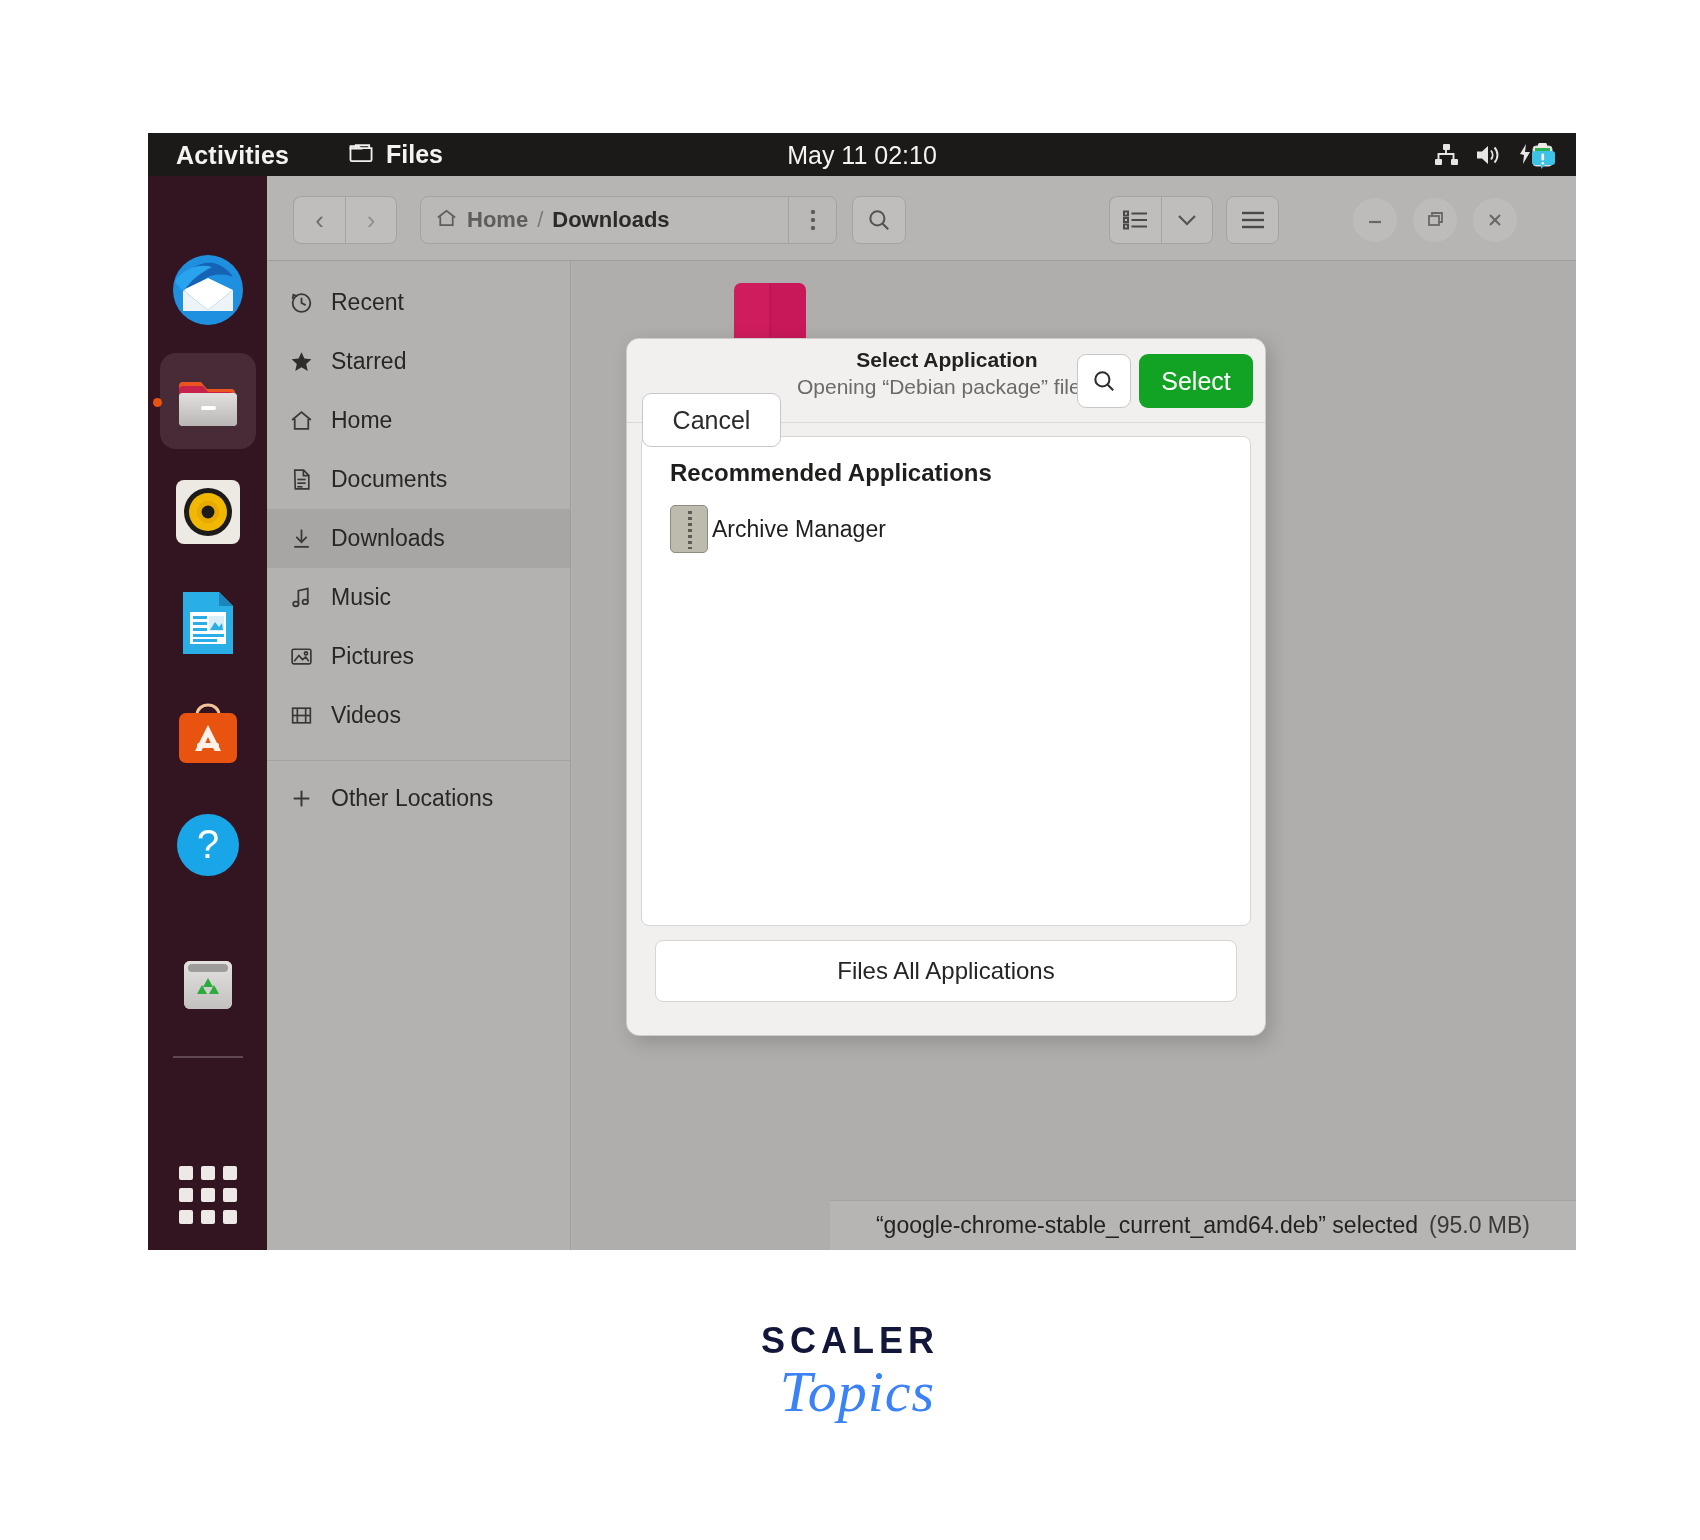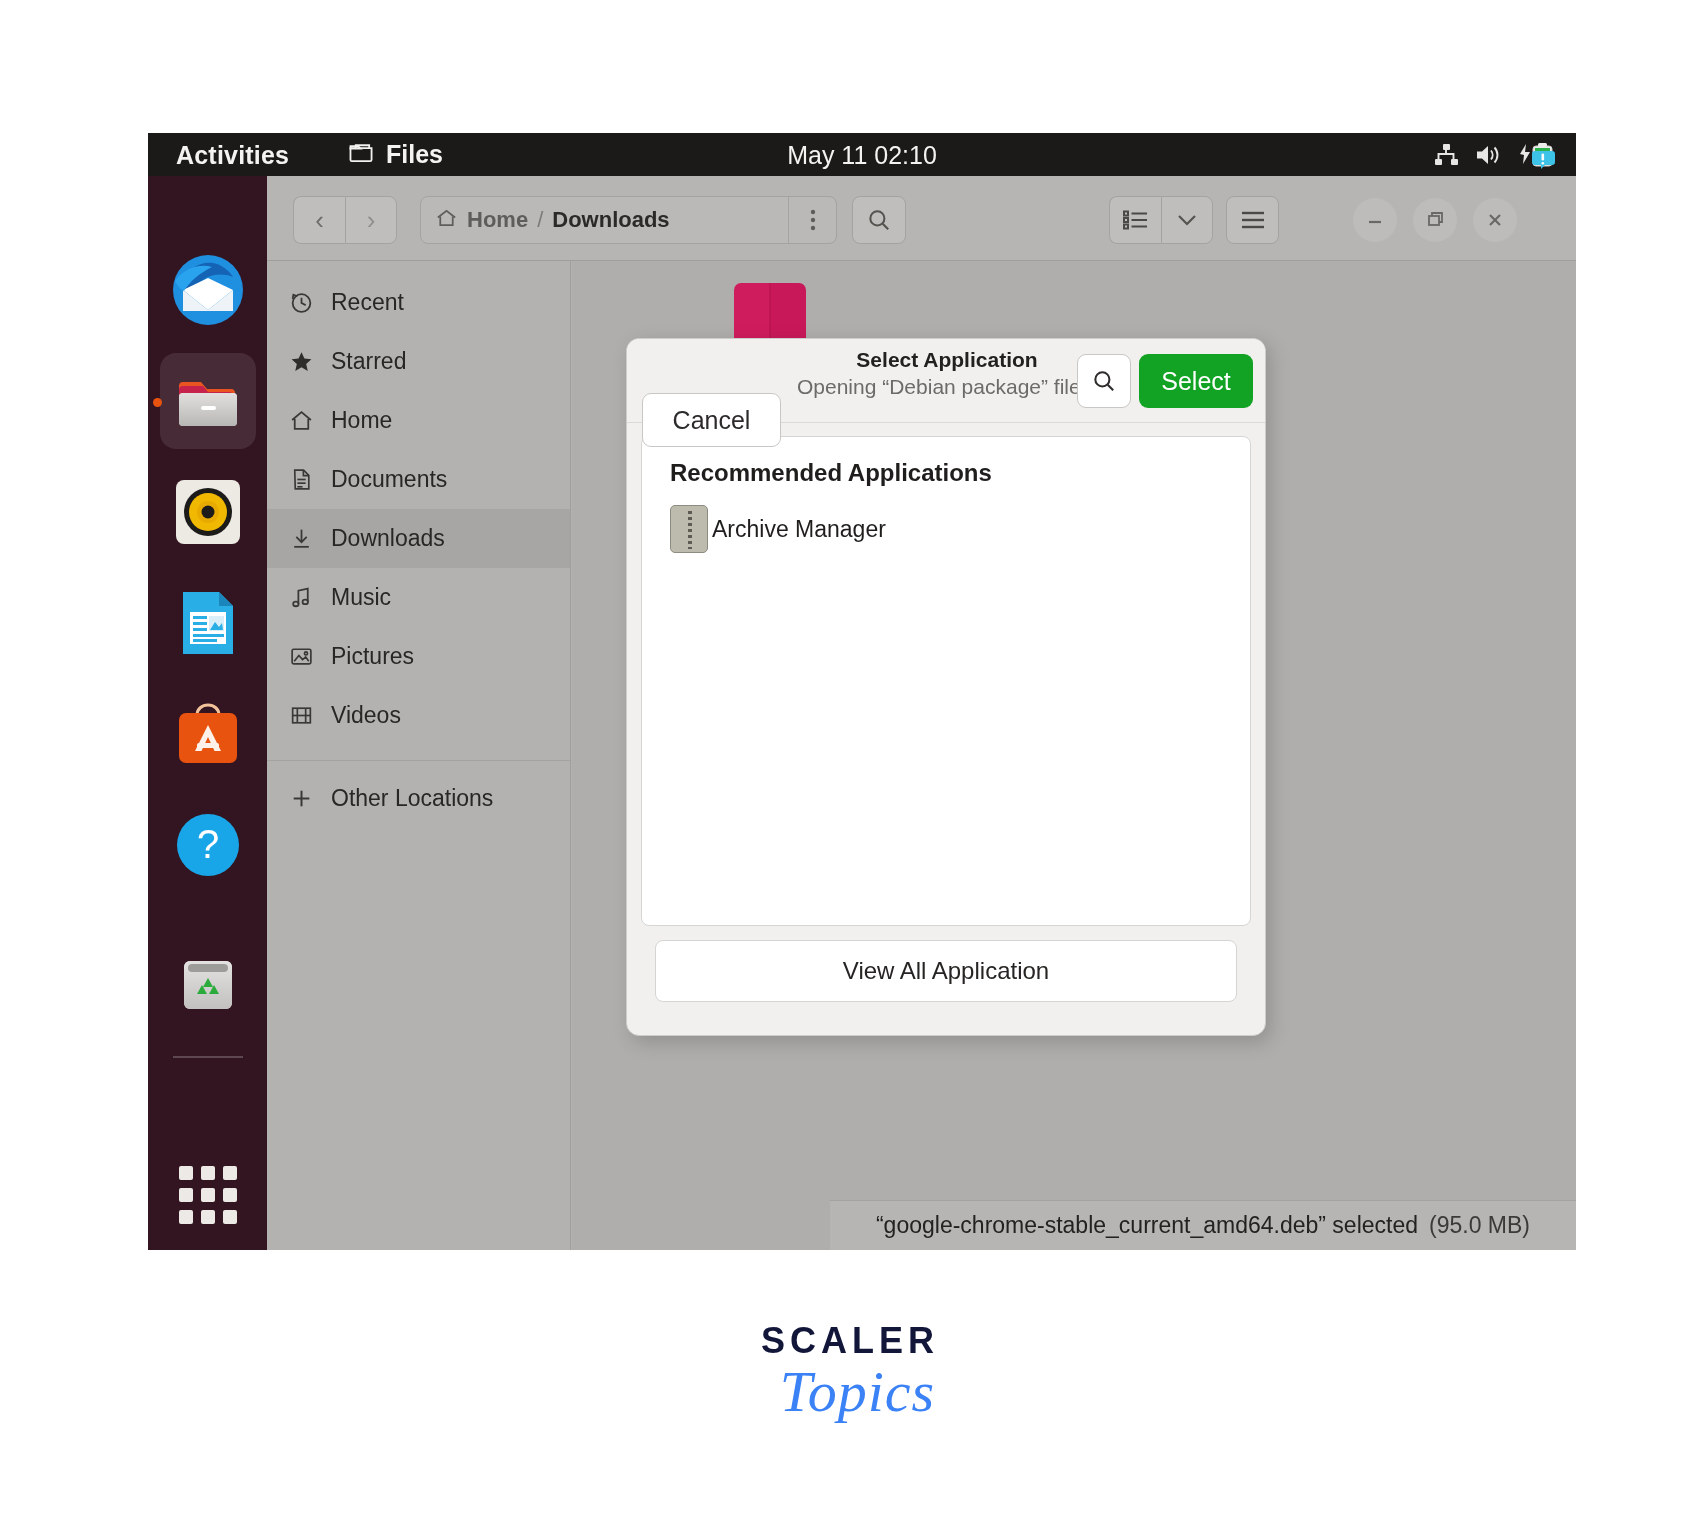--- a/index.html
+++ b/index.html
@@ -557,21 +557,21 @@
 
           <div class="app-row">
             <span class="app-ico ico-archive">
               <span class="zip"></span>
             </span>
             <span>Archive Manager</span>
           </div>
 
         </div>
 
-        <div id="view-all">View All Application</div>
+        <div id="view-all">Files All Applications</div>
       </div>
     </div>
   </div>
 
   <div id="dock">
 
     <div class="dock-item" style="top:75px">
       <div class="dock-icon-box">
         <svg width="78" height="78" viewBox="0 0 78 78">
           <circle cx="39" cy="39" r="35" fill="#1f8fe0"></circle>

